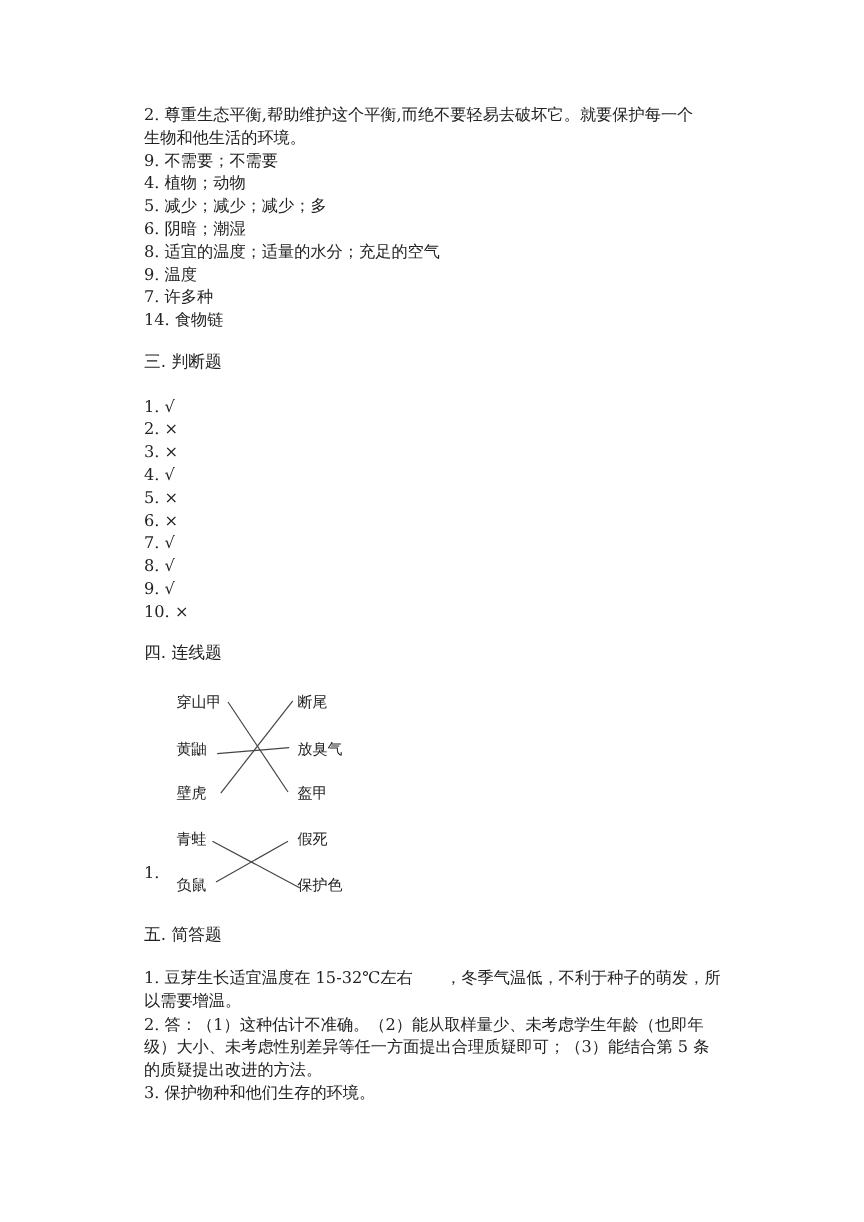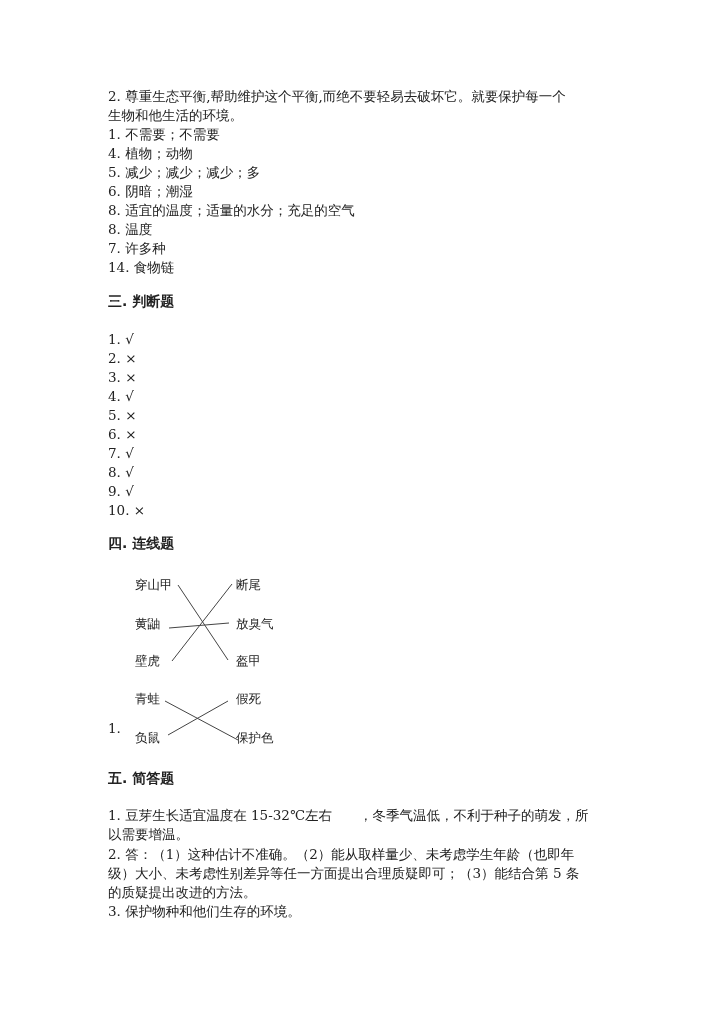--- a/index.html
+++ b/index.html
@@ -1,38 +1,38 @@
 <!DOCTYPE html>
 <html><head>
 <meta charset="utf-8">
 <style>
   html, body { margin:0; padding:0; background:#ffffff; }
   body { width:720px; height:1018px; position:relative; overflow:hidden;
          font-family:"DejaVu Serif","Liberation Serif",serif; color:#222; }
-  .page { position:absolute; left:0; top:0; width:688px; height:1018px; }
+  .page { position:absolute; left:12px; top:0; width:688px; height:1018px; }
   .line { position:absolute; left:108px; font-size:13.5px; line-height:19px; white-space:nowrap; }
-  .heading { position:absolute; left:108px; font-size:14px; font-weight:bold;
+  .heading { position:absolute; left:108px; font-size:14px; font-weight:normal;
              font-family:"DejaVu Sans","Liberation Sans",sans-serif; }
   .match-label { position:absolute; font-size:12.5px; font-family:"DejaVu Sans","Liberation Sans",sans-serif; }
   svg.match { position:absolute; left:0; top:0; }
 </style>
 </head>
 <body>
 
 <div class="page">
 
   <div>
     <div class="line" style="top:87px">2. 尊重生态平衡,帮助维护这个平衡,而绝不要轻易去破坏它。就要保护每一个</div>
     <div class="line" style="top:106px">生物和他生活的环境。</div>
-    <div class="line" style="top:125px">1. 不需要；不需要</div>
+    <div class="line" style="top:125px">9. 不需要；不需要</div>
     <div class="line" style="top:144px">4. 植物；动物</div>
     <div class="line" style="top:163px">5. 减少；减少；减少；多</div>
     <div class="line" style="top:182px">6. 阴暗；潮湿</div>
     <div class="line" style="top:201px">8. 适宜的温度；适量的水分；充足的空气</div>
-    <div class="line" style="top:220px">8. 温度</div>
+    <div class="line" style="top:220px">9. 温度</div>
     <div class="line" style="top:239px">7. 许多种</div>
     <div class="line" style="top:258px">14. 食物链</div>
   </div>
 
   <div class="heading" style="top:293px">三. 判断题</div>
   <div>
     <div class="line" style="top:330px">1. √</div>
     <div class="line" style="top:349px">2. ×</div>
     <div class="line" style="top:368px">3. ×</div>
     <div class="line" style="top:387px">4. √</div>

